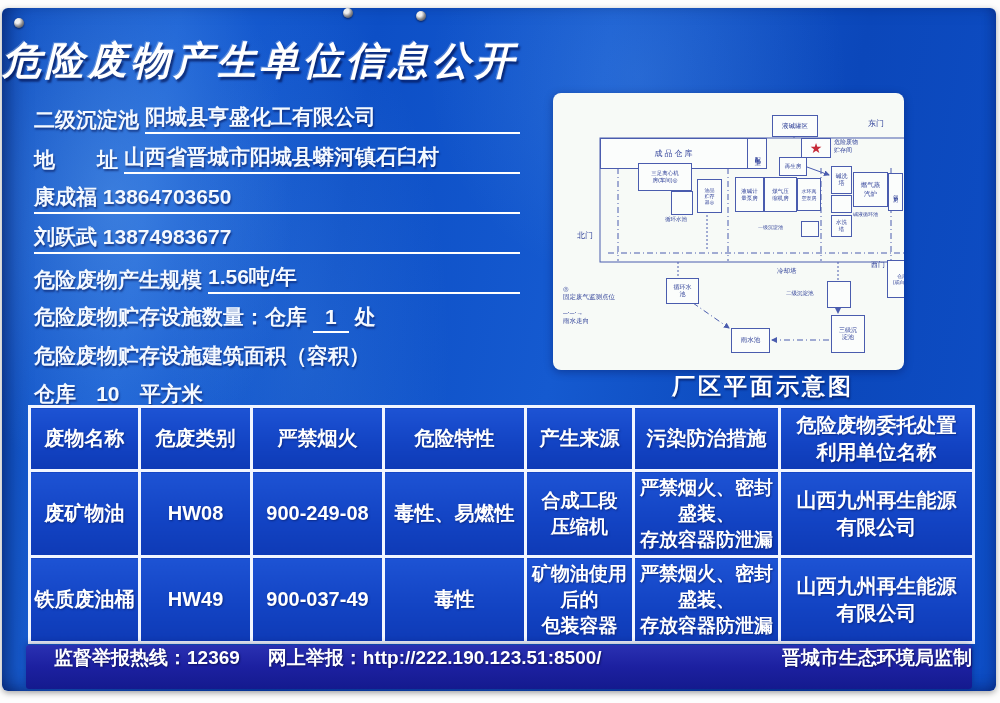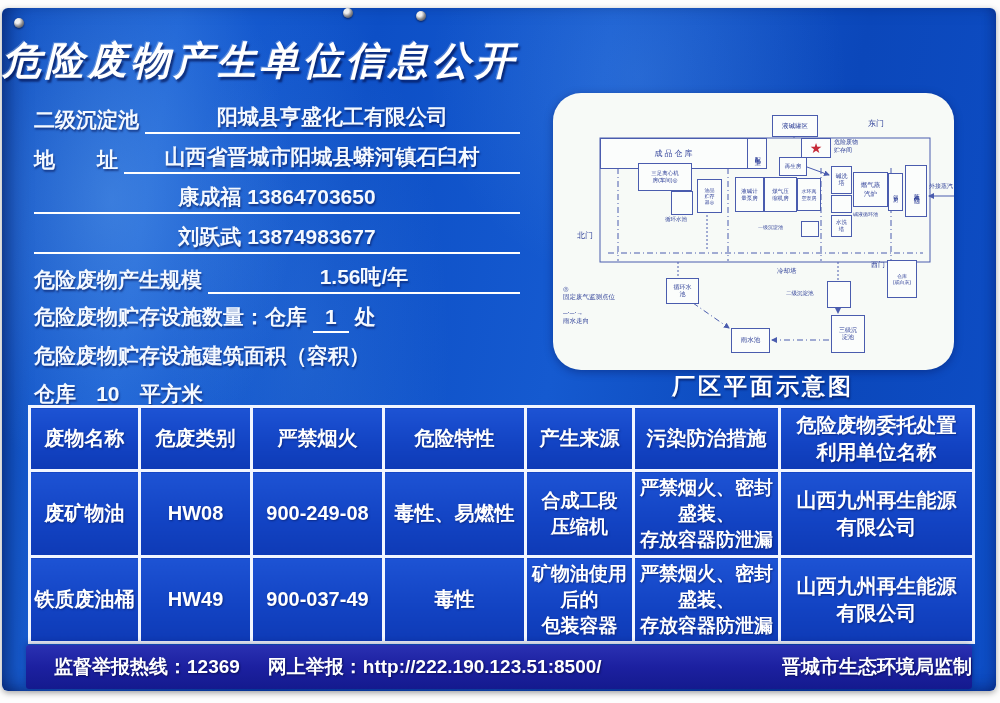--- a/index.html
+++ b/index.html
@@ -24,26 +24,26 @@
     position:absolute;top:26px;left:0;width:100%;text-align:left;
     font-size:39px;font-weight:bold;letter-spacing:4px;color:#ffffff;
     text-shadow:2px 3px 2px rgba(3,15,75,.65), -1px -1px 0 rgba(255,255,255,.25);
     font-style:italic;
   }
   .info-col{position:absolute;left:32px;top:94px;width:486px;color:#f4f9ff;
     text-shadow:1px 2px 2px rgba(3,15,75,.55);}
   .irow{display:flex;align-items:flex-end;margin-bottom:8px;min-height:30px;
     font-size:21px;font-weight:bold;line-height:29px;white-space:nowrap;}
   .irow .lbl{flex:none;padding-right:6px;}
-  .irow .val{flex:1;text-align:center;border-bottom:2.5px solid #fff;padding-bottom:1px;}
+  .irow .val{flex:1;text-align:left;border-bottom:2.5px solid #fff;padding-bottom:1px;}
   .irow.plain{display:block;}
   .uv{display:inline-block;min-width:36px;text-align:center;border-bottom:2.5px solid #fff;}
   
-  .panel{position:absolute;left:551px;top:85px;width:401px;height:277px;
-    background:#f7faf7;border-radius:28px;box-shadow:0 2px 8px rgba(0,10,60,.35);
+  .panel{position:absolute;left:551px;top:85px;width:351px;height:277px;
+    background:#f7faf7;border-radius:8px;box-shadow:0 2px 8px rgba(0,10,60,.35);
     color:#32439a;overflow:hidden;}
   .panel svg{position:absolute;left:0;top:0;}
   .dbox{position:absolute;border:1px solid #4a5cae;background:#fbfdfc;color:#32439a;
     display:flex;align-items:center;justify-content:center;text-align:center;
     white-space:pre-line;line-height:1.25;}
   .dtext{position:absolute;color:#32439a;white-space:pre-line;line-height:1.25;}
   .vert{writing-mode:vertical-rl;letter-spacing:1px;}
   .star{color:#c62a38;font-size:14px;line-height:1;}
   .caption{position:absolute;left:551px;top:363px;width:420px;text-align:center;
     font-size:23px;font-weight:bold;color:#fff;letter-spacing:3px;
@@ -53,21 +53,21 @@
     table-layout:fixed;color:#fff;text-shadow:1px 1px 2px rgba(3,15,75,.5);}
   .wtable th,.wtable td{border:3px solid #f2f6ff;text-align:center;vertical-align:middle;
     background:linear-gradient(180deg,#1d53d4 0%,#1344c4 55%,#0e3ab6 100%);
     white-space:pre-line;padding:2px 3px;}
   .wtable th{height:57px;font-size:20px;font-weight:bold;}
   .wtable td{height:79px;font-size:19px;font-weight:bold;}
   .wtable td.big{font-size:20px;}
   
   .footer{position:absolute;left:24px;right:24px;bottom:2px;height:44px;border-radius:3px;
     background:linear-gradient(180deg,#2a31b2 0%,#1c20a0 50%,#141a8e 100%);
-    display:flex;align-items:center;color:#fff;font-size:19px;font-weight:bold;
+    display:flex;color:#fff;font-size:19px;font-weight:bold;
     text-shadow:1px 1px 2px rgba(0,5,50,.6);box-shadow:0 -2px 6px rgba(0,5,50,.3);}
   .footer .seg{white-space:nowrap;}
   .f1{margin-left:28px;} .f2{margin-left:28px;} .f3{margin-left:auto;}
 </style>
 </head>
 <body>
 
 <div class="board">
   <span class="screw" style="left:12px;top:10px;"></span>
   <span class="screw" style="left:341px;top:0px;"></span>

